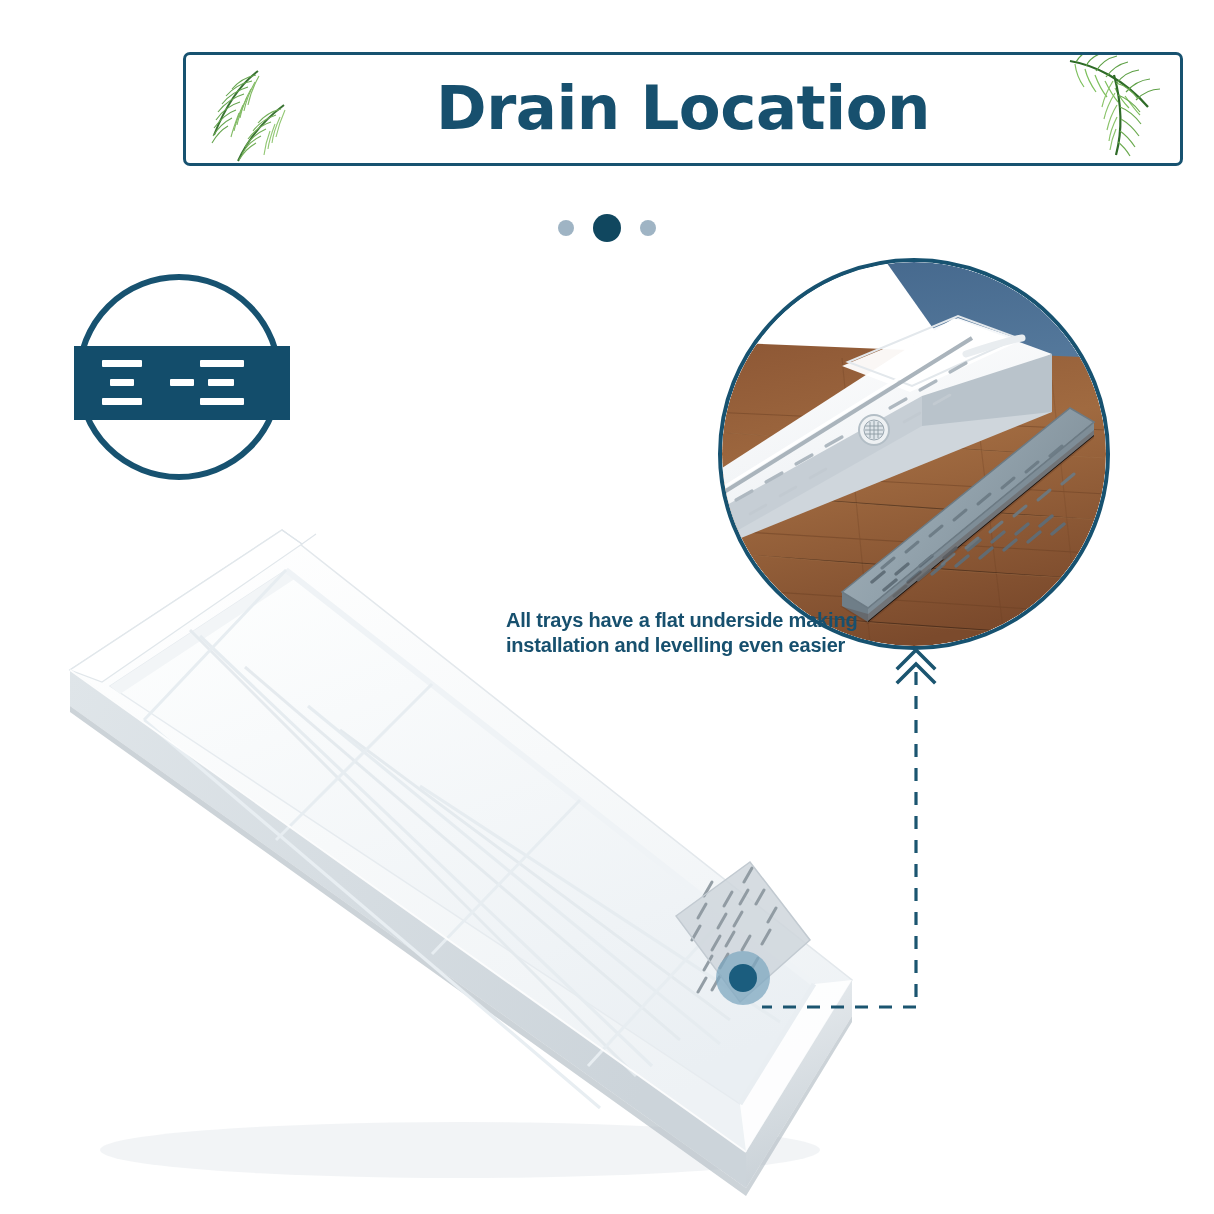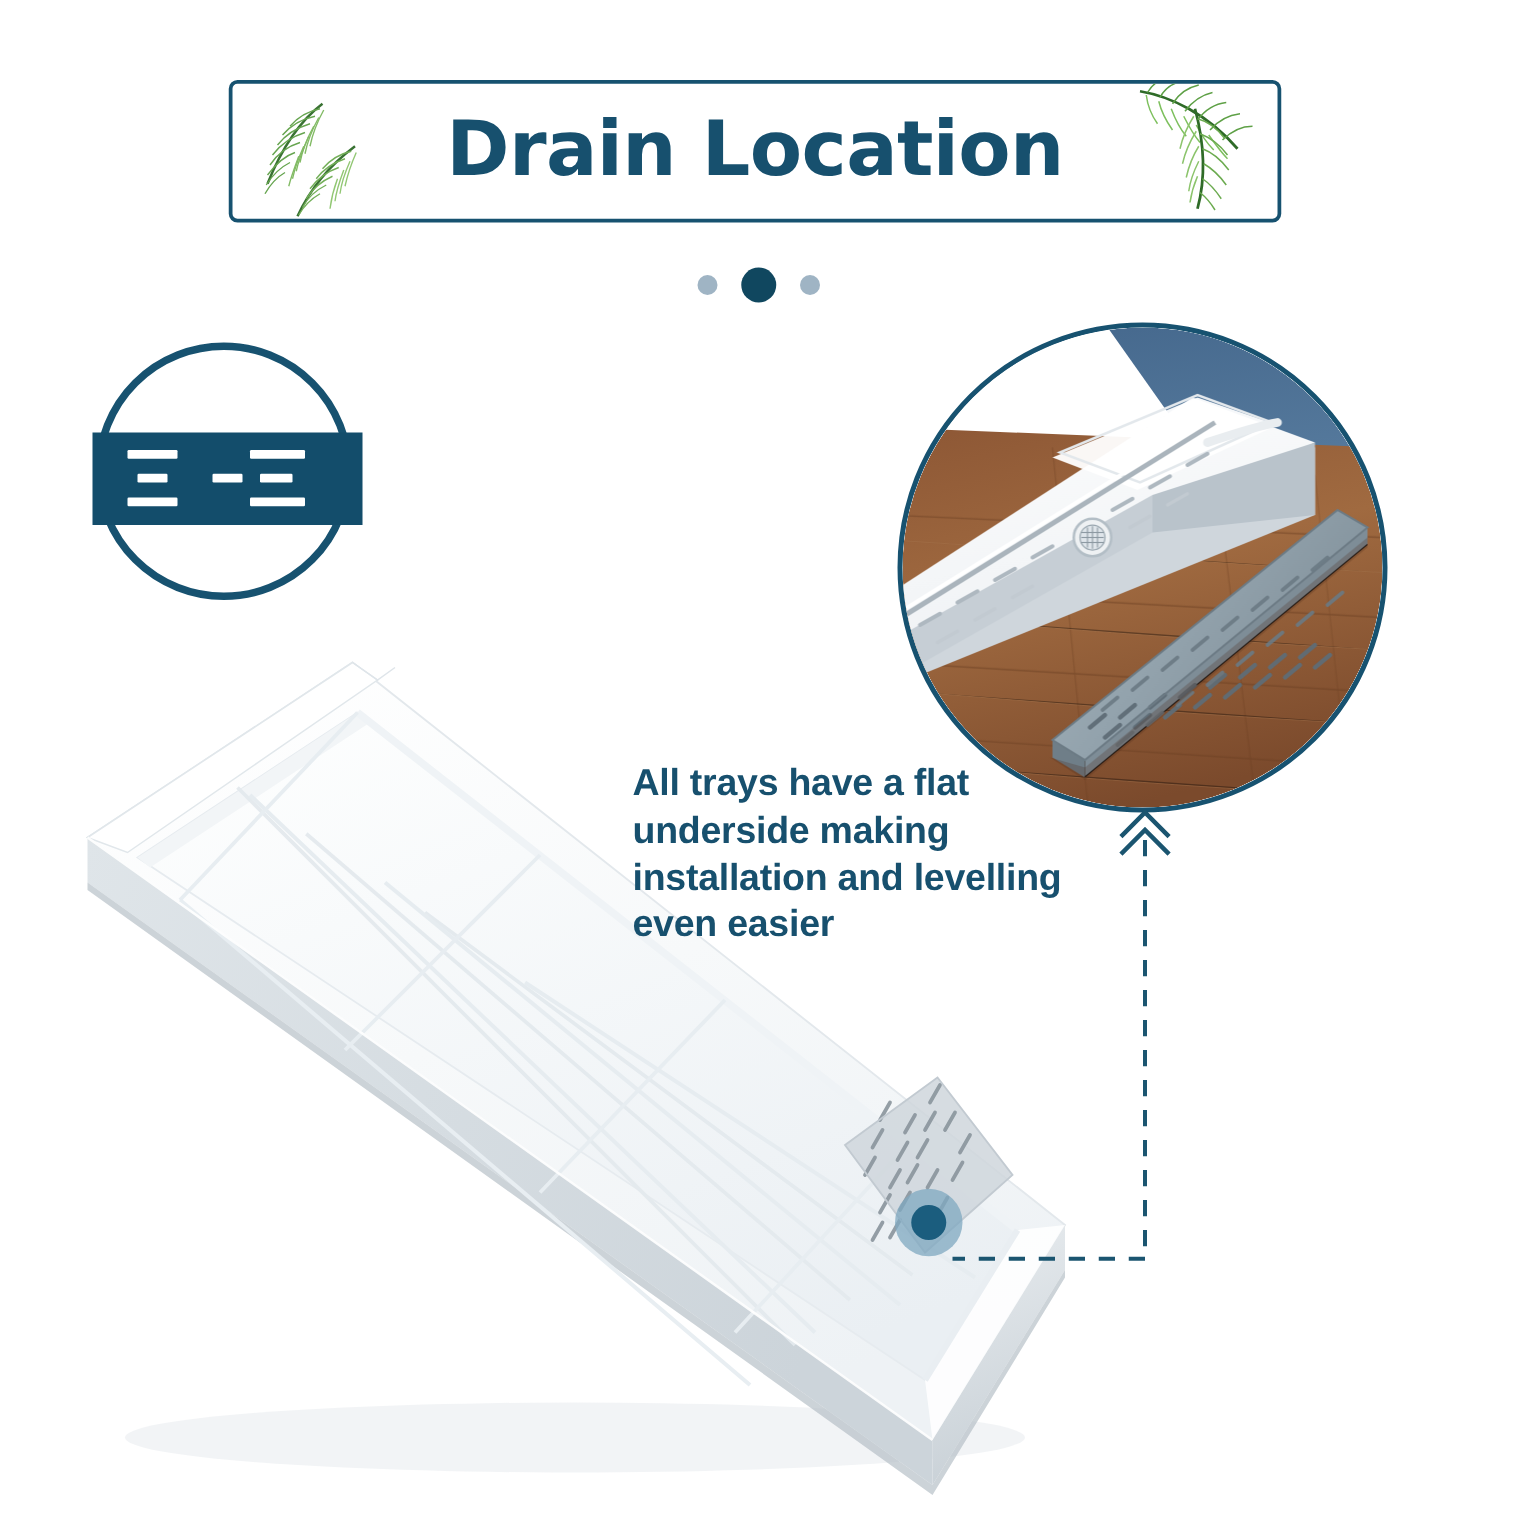--- a/index.html
+++ b/index.html
@@ -7,21 +7,21 @@
     width:1214px;height:1214px;
     background:#ffffff;
     font-family:"Liberation Sans", sans-serif;
     overflow:hidden;
     position:relative;
   }
   .stage{position:absolute;inset:0;}
 
   
   .banner{
-    position:absolute;left:183px;top:64px;width:842px;height:114px;
+    position:absolute;left:183px;top:52px;width:1000px;height:114px;
     border:3px solid #175270;border-radius:7px;background:#ffffff;
     box-sizing:border-box;
     display:flex;align-items:center;justify-content:center;
     overflow:hidden;
   }
   .banner-title{
     font-size:61px;font-weight:700;color:#17506e;
     letter-spacing:-0.5px;line-height:1;
     font-family:"DejaVu Sans", sans-serif;
     white-space:nowrap;
@@ -60,21 +60,21 @@
     overflow:hidden;background:#ffffff;
   }
   .pc-inner{position:absolute;inset:0;overflow:hidden;border-radius:50%;}
 
   
   .tray-wrap{position:absolute;left:40px;top:510px;width:840px;height:700px;}
 
   
   .body-copy{
     position:absolute;left:506px;top:608px;width:400px;
-    color:#17506e;font-weight:700;font-size:30px;line-height:1.26;
+    color:#17506e;font-weight:700;font-size:20px;line-height:1.26;
     font-family:"Liberation Sans", sans-serif;
     letter-spacing:-0.2px;
   }
 
   
   .leader{position:absolute;left:0;top:0;width:1214px;height:1214px;pointer-events:none;}
 </style>
 </head>
 <body>
 

